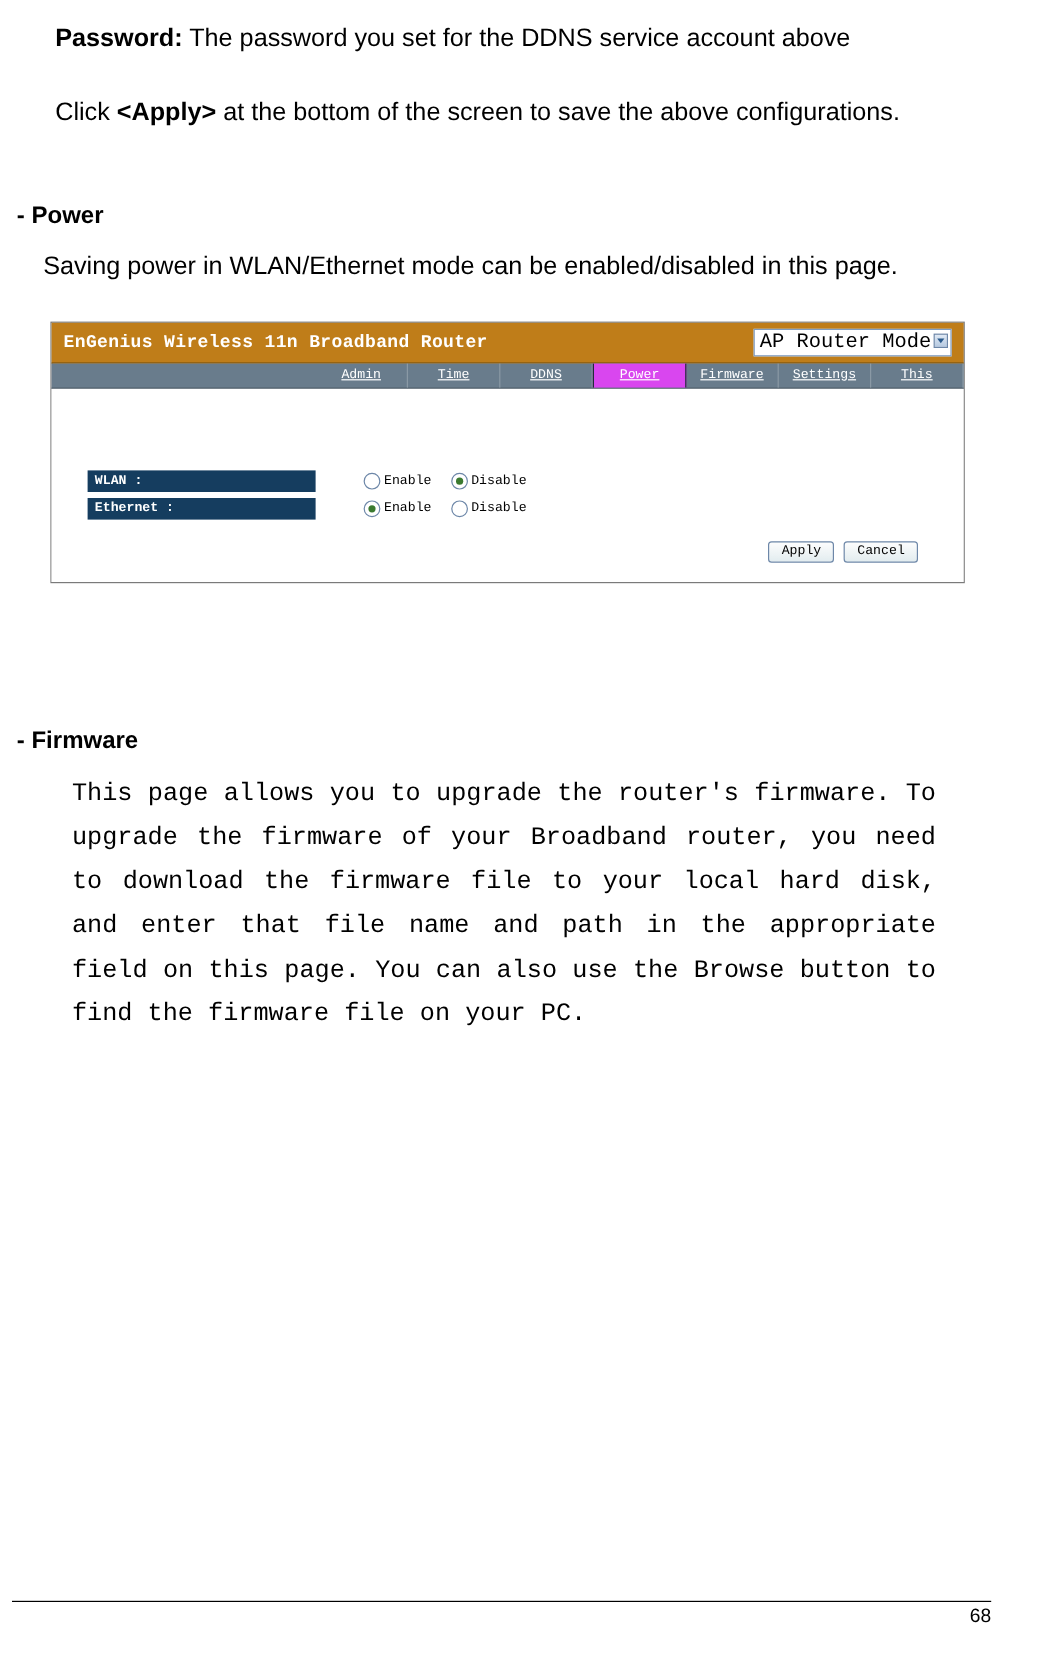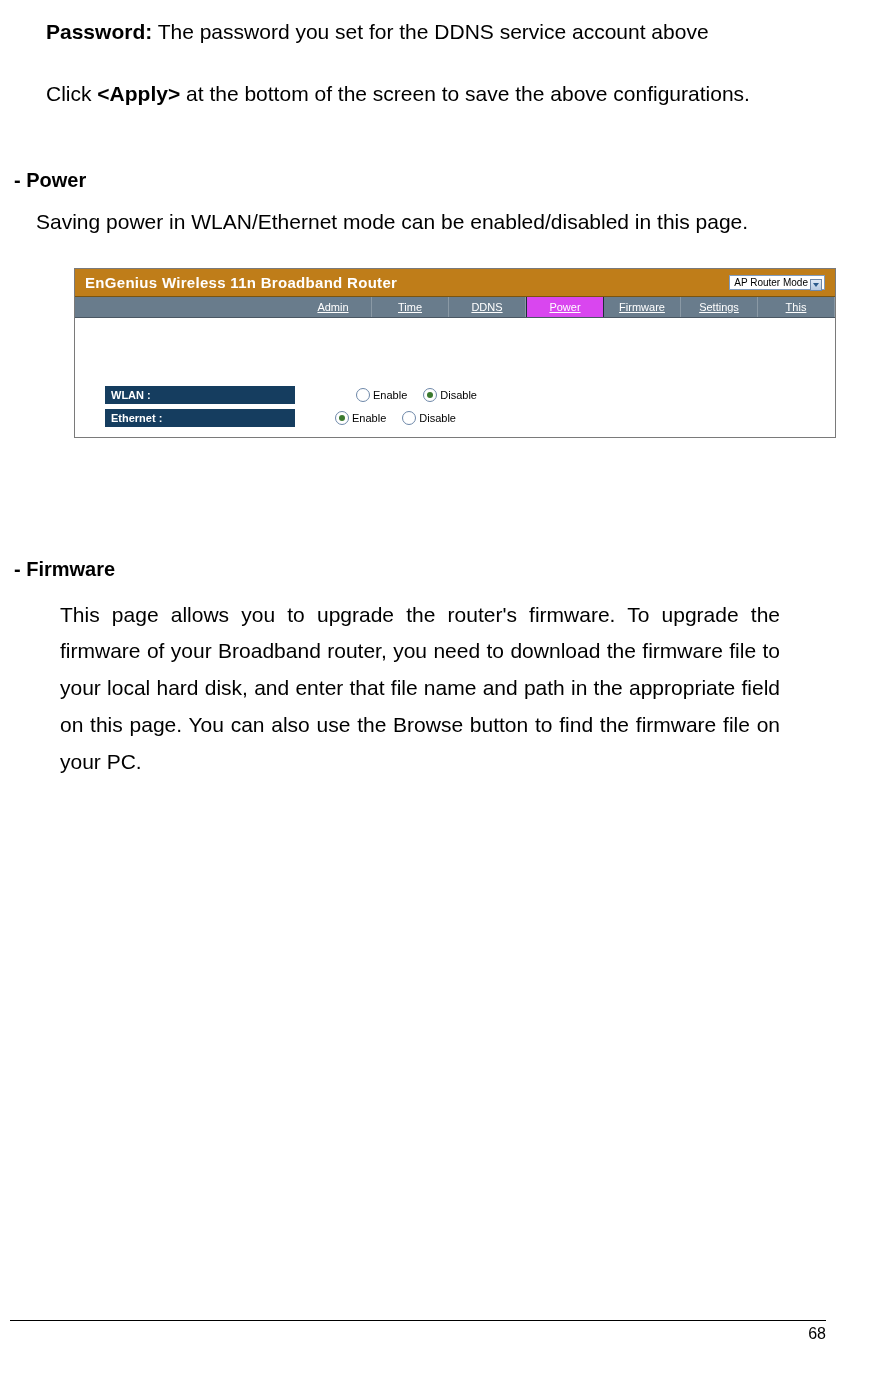--- a/index.html
+++ b/index.html
@@ -6,46 +6,46 @@
   body{
     width:870px;
     min-height:1379px;
     font-family:Arial,Helvetica,sans-serif;
     color:#000;
     position:relative;
     box-sizing:border-box;
     padding:0 40px 0 10px;
   }
   .paragraph{font-size:21px;line-height:1.5;margin:0 0 30px 36px;}
-  .paragraph2{font-size:21px;line-height:1.75;margin:16px 50px 0 50px;text-align:justify;}
+  .paragraph2{font-size:21px;line-height:1.75;margin:16px 50px 0 50px;text-align:justify;font-family:Liberation Mono, monospace;}
   .heading{font-size:20px;font-weight:bold;margin:60px 0 14px 4px;}
   .bold{font-weight:bold;}
   .screenshot{
-    margin:30px 0 0 64px;
+    margin:30px 0 0 32px;
     width:760px;
     border:1px solid #7a7a7a;
-    font-family:Liberation Sans, sans-serif;
+    font-family:Liberation Mono, monospace;
     font-size:12px;
     color:#000;
     box-shadow:inset 0 0 0 1px #a7a7a7;
   }
   .ss-titlebar{
     background:#bf7d19;
     color:#fff;
     display:flex;
     align-items:center;
     justify-content:space-between;
     padding:5px 10px;
     border-bottom:1px solid #7a5410;
   }
   .ss-title{font-size:15px;font-weight:bold;letter-spacing:.3px;}
   .ss-mode{
     background:#fff;color:#000;
     border:1px solid #7f9cc0;
-    font-size:10px;
+    font-size:17px;
     padding:1px 16px 1px 4px;
     position:relative;
   }
   .ss-mode::after{
     content:"";position:absolute;right:2px;top:3px;
     width:12px;height:12px;
     background:linear-gradient(#dfe9f5,#b6c9e0);
     border:1px solid #6d87a8;
     box-sizing:border-box;
   }
@@ -86,21 +86,21 @@
   }
   .ss-radio-dot.checked::after{
     content:"";width:6px;height:6px;border-radius:50%;background:#3b7a2f;
   }
   .ss-buttons{display:flex;gap:8px;justify-content:flex-end;padding:16px 8px 8px 0;}
   .ss-btn{
     font-size:11px;border:1px solid #6d87a8;border-radius:3px;
     padding:2px 10px;background:linear-gradient(#fdfdfd,#e2ecef);
   }
   .page-footer{
-    position:absolute;bottom:36px;right:44px;left:10px;
+    position:absolute;bottom:22px;right:44px;left:10px;
     border-top:1px solid #000;text-align:right;padding-top:4px;font-size:16px;
   }
 </style>
 </head>
 <body>
 
 <p class="paragraph" style="margin-top:16px;">
   <span class="bold">Password:</span><span> The password you set for the DDNS service account above</span>
 </p>
 <p class="paragraph">
@@ -120,21 +120,21 @@
       <span class="ss-tab">Time</span>
       <span class="ss-tab">DDNS</span>
       <span class="ss-tab active">Power</span>
       <span class="ss-tab">Firmware</span>
       <span class="ss-tab">Settings</span>
       <span class="ss-tab">This</span>
     </div>
   <div class="ss-body">
     <div class="ss-section">
       <div id="ss-rows">
-          <div class="ss-row" style="border-bottom: 1px solid rgb(255, 255, 255); gap: 21px;">
+          <div class="ss-row" style="border-bottom: 1px solid rgb(255, 255, 255);">
             <div class="ss-row-label">WLAN :</div>
             <div class="ss-radio-group">
               <span class="ss-radio">
                 <span class="ss-radio-dot"></span>
                 <span>Enable</span>
               </span>
               <span class="ss-radio">
                 <span class="ss-radio-dot checked"></span>
                 <span>Disable</span>
               </span>
@@ -148,20 +148,24 @@
                 <span>Enable</span>
               </span>
               <span class="ss-radio">
                 <span class="ss-radio-dot"></span>
                 <span>Disable</span>
               </span>
             </div>
           </div>
         </div>
     </div>
+    <div class="ss-buttons">
+      <span class="ss-btn">Apply</span>
+      <span class="ss-btn">Cancel</span>
+    </div>
   </div>
 </div>
 
 <div class="heading" style="margin-top:120px;">- Firmware</div>
 <p class="paragraph2">This page allows you to upgrade the router's firmware. To upgrade the firmware of your Broadband router, you need to download the firmware file to your local hard disk, and enter that file name and path in the appropriate field on this page. You can also use the Browse button to find the firmware file on your PC.</p>
 
 <div class="page-footer">
   <span>68</span>
 </div>
 

